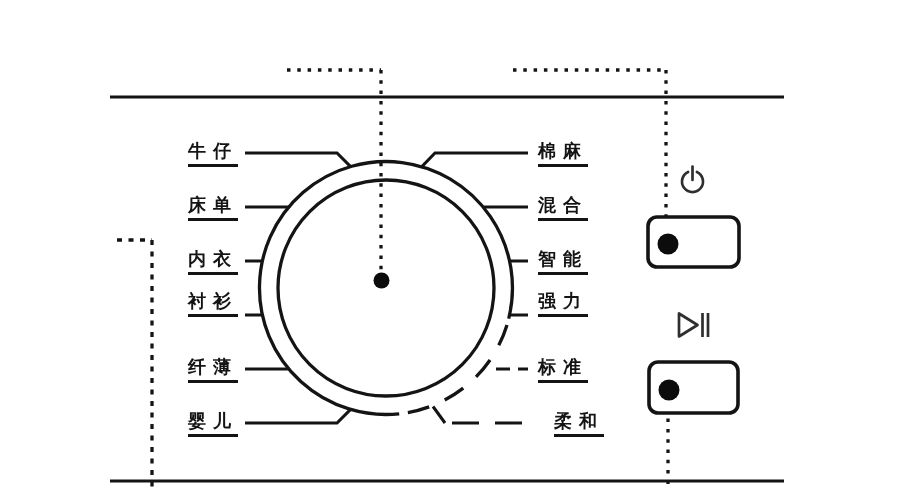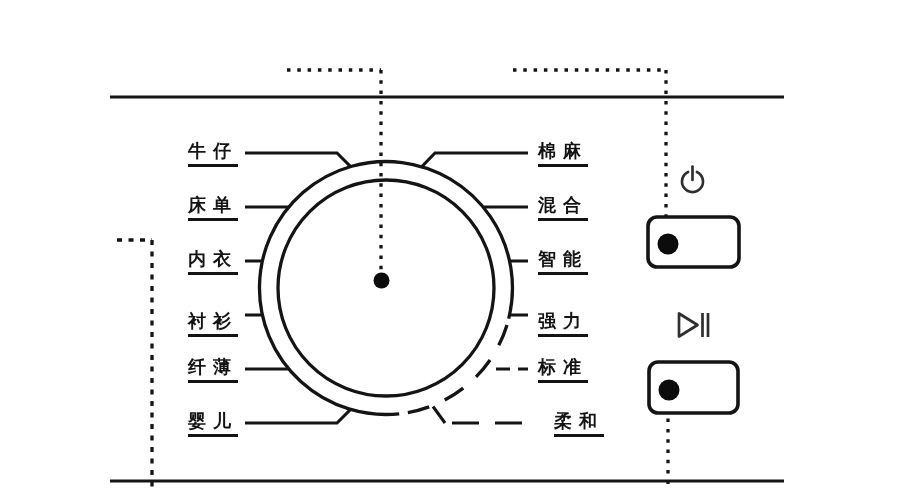--- a/index.html
+++ b/index.html
@@ -31,21 +31,21 @@
     letter-spacing: 7px;
     padding-bottom: 2px;
     border-bottom: 3px solid #141414;
     white-space: nowrap;
   }
   .prog.left  { right: 662px; }
   .prog.right { left: 538px; }
   .row0 { top: 140px; }
   .row1 { top: 194px; text-align: center; }
   .row2 { top: 248px; }
-  .row3 { top: 310px; }
+  .row3 { top: 290px; }
   .row4 { top: 356px; text-align: right; }
   .row5 { top: 410px; margin-left: 16px; }
 </style>
 </head>
 <body>
 
 <div id="stage">
 
   <svg id="diagram-svg" width="900" height="500" viewBox="0 0 900 500">
 

